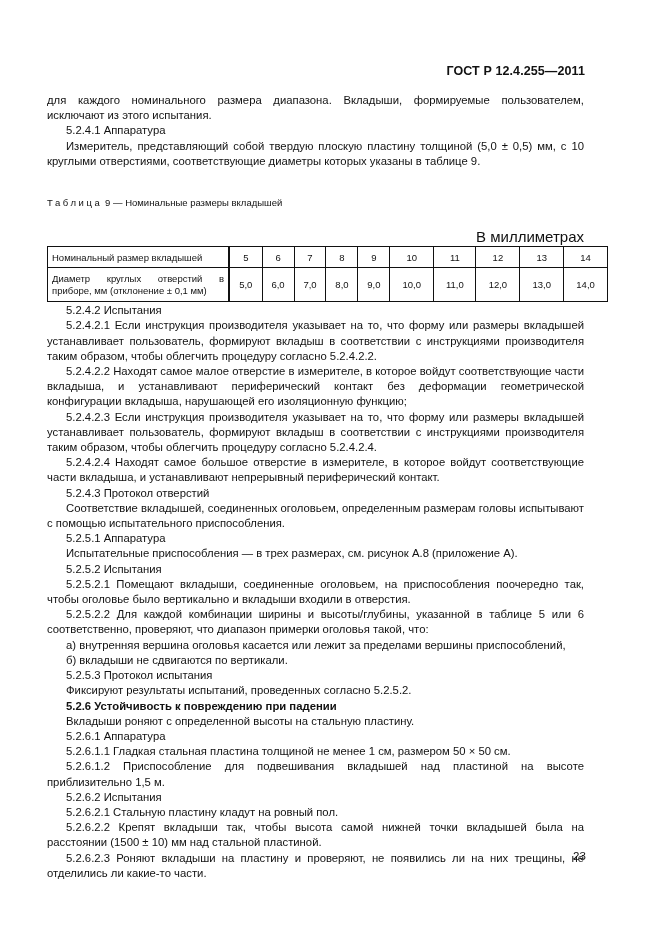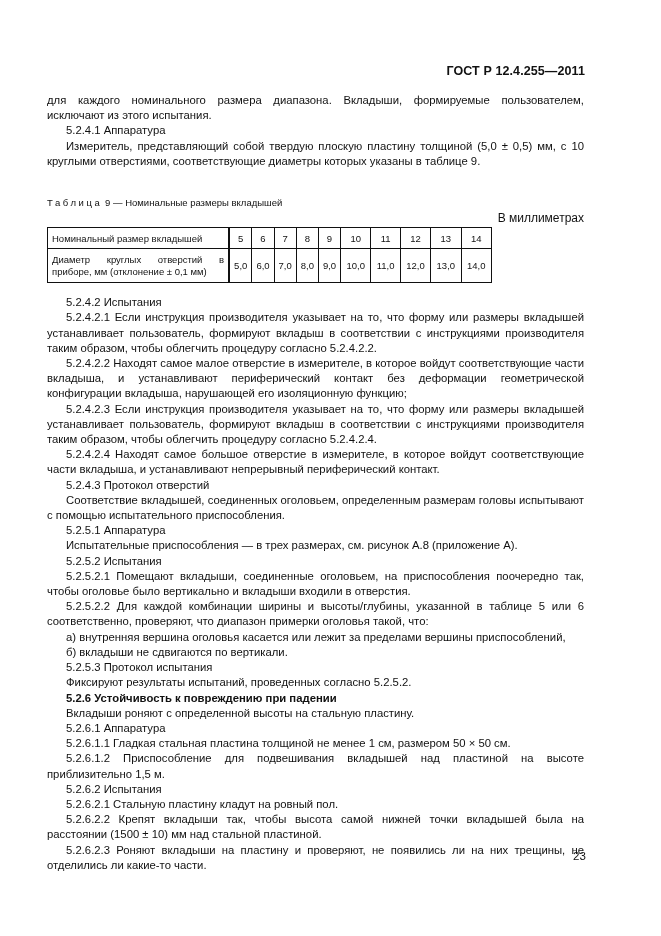--- a/index.html
+++ b/index.html
@@ -5,28 +5,28 @@
   html, body { margin:0; padding:0; background:#fff; }
   body { width:661px; height:936px; position:relative; overflow:hidden;
          font-family:"Liberation Sans", sans-serif; color:#111; }
   .hdr { position:absolute; right:76px; top:64px; font-weight:bold; font-size:12.5px; letter-spacing:0.1px; }
   .body { position:absolute; left:47px; top:93px; width:537px; font-size:11.3px; line-height:15.2px; }
   .p { margin:0; text-align:justify; }
   .ind { text-indent:19px; }
   .b { font-weight:bold; }
   .cap { font-size:9.5px; margin-top:26px; }
   .cap .sp { letter-spacing:2.6px; }
-  .units { font-size:12px; text-align:right; margin-top:2px; line-height:12px; }
-  table { border-collapse:collapse; width:445px; margin-top:3px; font-size:9.5px; }
+  .units { font-size:15px; text-align:right; margin-top:21px; line-height:12px; }
+  table { border-collapse:collapse; width:561px; margin-top:3px; font-size:9.5px; }
   td { border:1px solid #111; text-align:center; padding:0; }
   td.lbl { text-align:left; padding:2px 4px; width:172px; border-right:2px solid #111; }
   tr.r1 td { height:16px; }
   tr.r2 td { height:29px; line-height:12px; }
   tr.r2 td.lbl { text-align:justify;margin-left:14px; }
-  .after { margin-top:12px; }
+  .after { margin-top:1px; }
   .pn { position:absolute; left:573px; top:850px; font-size:11.5px; }
 </style>
 </head>
 <body>
 
 <div class="hdr">ГОСТ Р 12.4.255—2011</div>
 
 <div class="body">
   <div id="before">
       <p class="p">для каждого номинального размера диапазона. Вкладыши, формируемые пользователем, исключают из этого испытания.</p>

